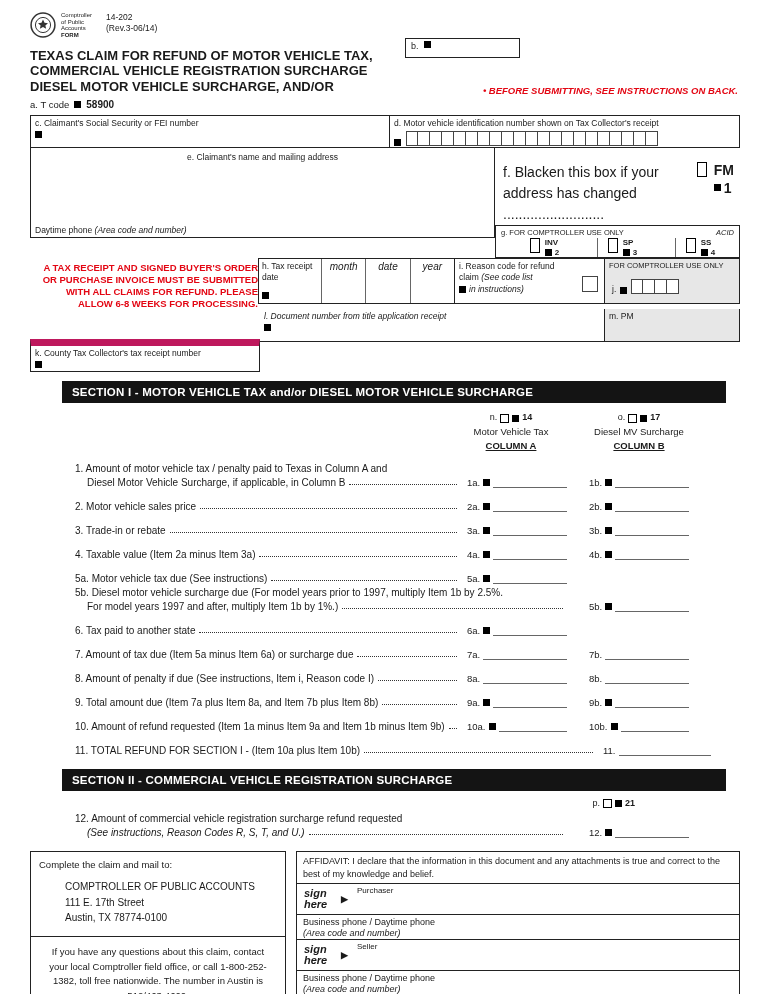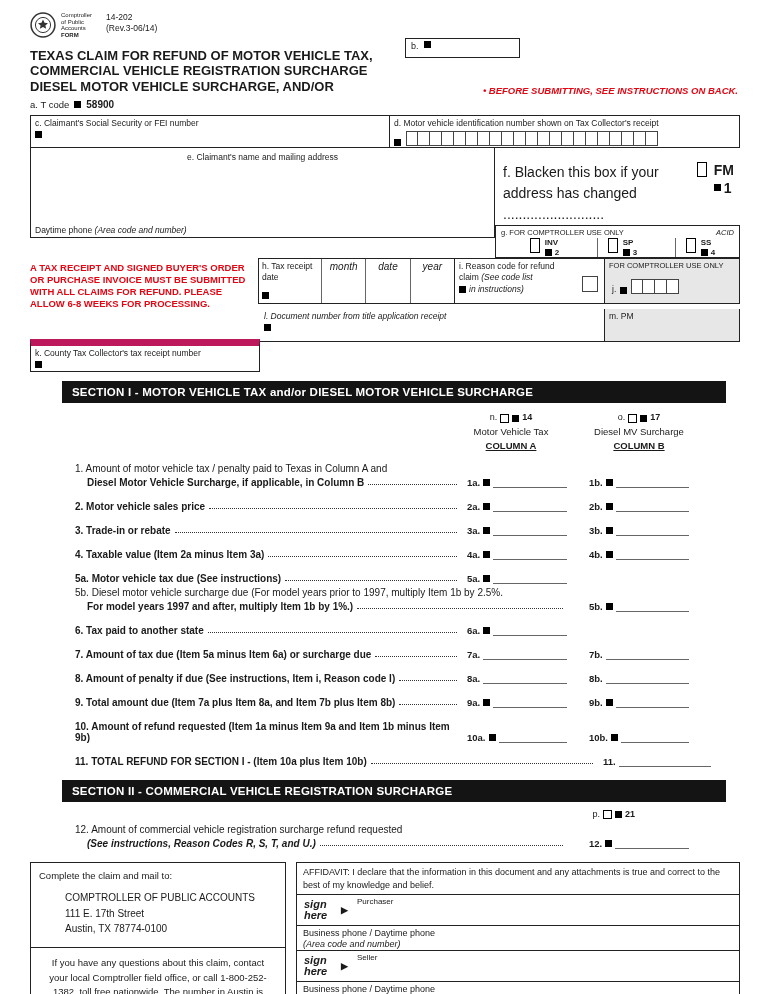--- a/index.html
+++ b/index.html
@@ -43,21 +43,21 @@
   .ftext{ line-height:1.5; }
   .fm{ margin-left:auto; font-weight:bold; display:flex; flex-direction:column; gap:2px; align-items:flex-start; }
   .fm .num{ display:flex; align-items:center; gap:3px; }
   .g-cell{ height:33px; padding:2px 5px; }
   .ghead{ display:flex; justify-content:space-between; font-size:7.5px; }
   .ggroups{ display:flex; justify-content:space-around; margin-top:1px; }
   .ggroup{ display:flex; gap:5px; align-items:flex-start; border-left:1px solid #666; padding-left:10px; }
   .ggroup:first-child{ border-left:none; }
   .gg{ font-size:8px; font-weight:bold; line-height:1.2; }
   .gg .num{ display:flex; align-items:center; gap:3px; }
-  .warn{ width:228px; color:var(--red); font-weight:bold; font-size:9.5px; line-height:1.25; padding-top:4px; }
+  .warn{ width:228px; color:var(--red); font-weight:bold; font-size:9.5px; line-height:1.25; padding-top:4px;text-align:right; }
   .h-cell{ width:197px; height:46px; padding:0; }
   .hflex{ display:flex; height:100%; }
   .hlab{ width:62px; padding:2px 3px; position:relative; line-height:1.25; }
   .hsq{ position:absolute; bottom:4px; left:3px; }
   .hcol{ flex:1; border-left:1px solid #666; text-align:center; font-style:italic; font-size:10px; padding-top:2px; }
   .i-cell{ width:150px; height:46px; border-left:none; line-height:1.35; }
   .inote{ font-style:italic; }
   .ibox{ position:absolute; right:6px; top:17px; width:16px; height:16px; border:1px solid #444; background:#fff; }
   .i3{ display:flex; align-items:center; gap:3px; }
   .j-cell{ flex:1; height:46px; border-left:none; }
@@ -70,21 +70,21 @@
   
   .secbar{ margin:9px 0 0 32px; width:664px; background:var(--bar); color:#fff; font-weight:bold;
            font-size:11.5px; padding:5px 10px; letter-spacing:0.2px; }
   .seccontent{ margin-left:45px; width:660px; font-size:10px; }
   .colhead{ display:flex; justify-content:flex-end; gap:28px; padding-right:46px; margin:8px 0 10px; }
   .colh{ width:100px; text-align:center; font-size:9.5px; line-height:1.5; }
   .colh-code{ display:flex; align-items:center; justify-content:center; gap:3px; font-size:9px; }
   .colh-col{ font-weight:bold; text-decoration:underline; }
   .item{ margin-bottom:13px; }
   .tight{ margin-bottom:3px; }
-  .irow{ display:flex; align-items:flex-end; padding-right:46px;font-weight:bold; }
+  .irow{ display:flex; align-items:flex-end; padding-right:46px; }
   .iline1{ margin-bottom:3px; }
   .indent{ margin-left:12px; }
   .leader{ flex:1; border-bottom:1px dotted #333; margin:0 4px 3px 4px; height:1px; }
   .fa,.fb{ width:100px; flex:none; display:flex; align-items:flex-end; gap:3px; margin-left:6px; }
   .fb{ margin-left:22px; }
   .ph{ visibility:hidden; }
   .flab{ font-size:9.5px; flex:none; }
   .fa .sq,.fb .sq,.f11 .sq{ margin-bottom:2px; }
   .ans{ flex:1; border-bottom:1px solid #666; height:10px; }
   .r11{ padding-right:24px; }

